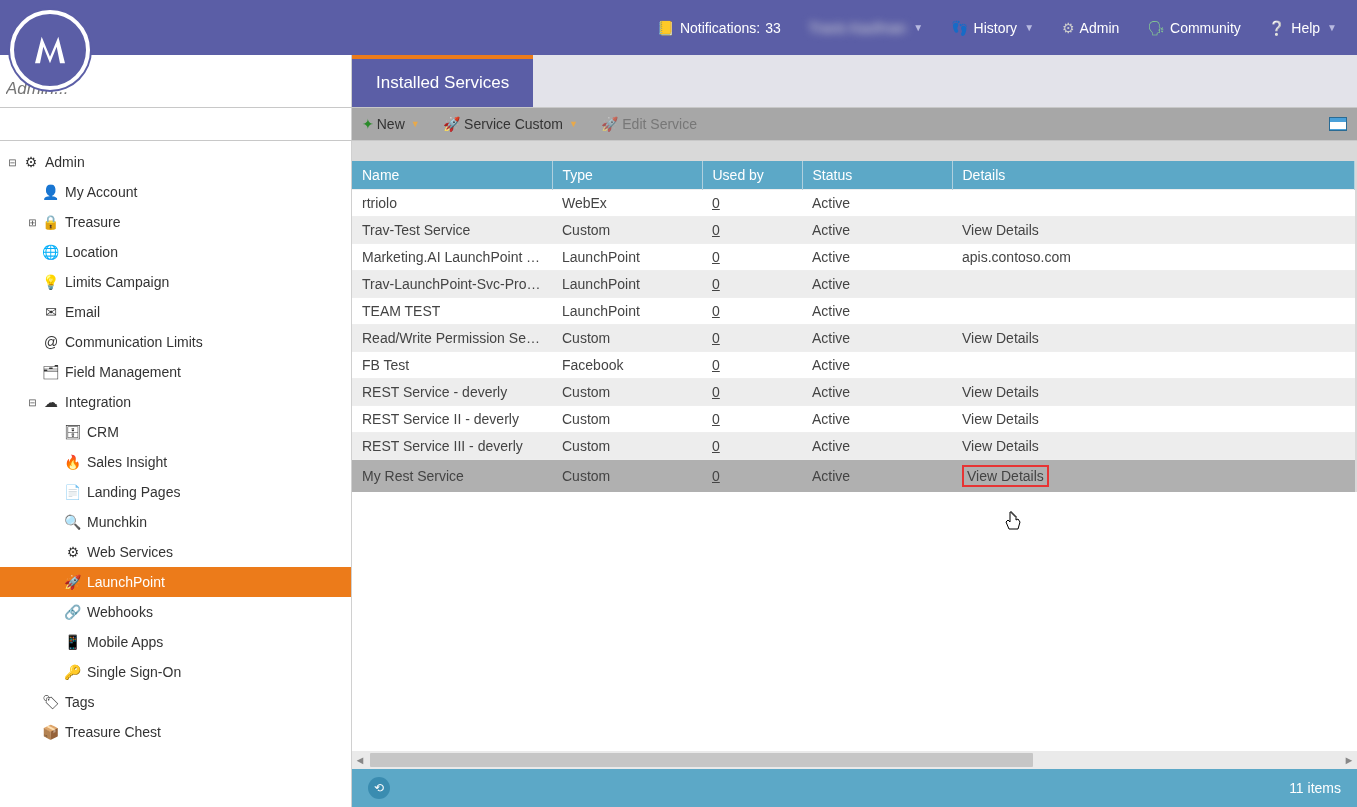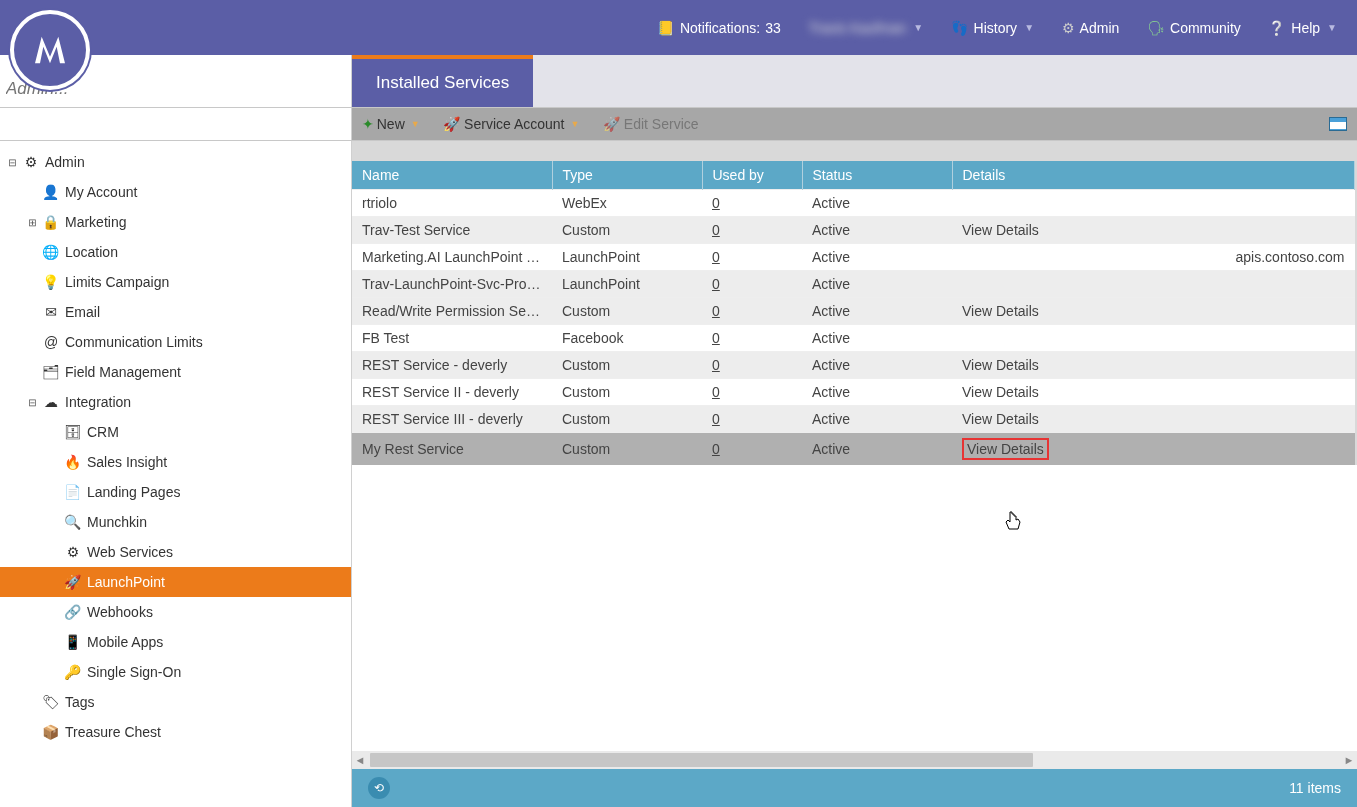--- a/index.html
+++ b/index.html
@@ -121,21 +121,21 @@
 <div class="toolbar-row">
   <div class="tool-left"></div>
   <div class="tool-right">
     <div class="tool-btn">
       <span style="color:#2a8a2a">✦</span>
       <span>New</span>
       <span class="caret-sm">▼</span>
     </div>
     <div class="tool-btn">
       <span>🚀</span>
-      <span>Service Account</span>
+      <span>Service Custom</span>
       <span class="caret-sm">▼</span>
     </div>
     <div class="tool-btn disabled">
       <span style="opacity:.6">🚀</span>
       <span>Edit Service</span>
     </div>
     <div class="tool-spacer"></div>
     <div class="panel-icon"></div>
   </div>
 </div>
@@ -149,21 +149,21 @@
     </div>
     <div id="sidebar-items">
         <div class="tree-item lv1">
           <span class="tree-toggle"></span>
           <span class="tree-icon">👤</span>
           <span>My Account</span>
         </div>
         <div class="tree-item lv1">
           <span class="tree-toggle">⊞</span>
           <span class="tree-icon">🔒</span>
-          <span>Marketing</span>
+          <span>Treasure</span>
         </div>
         <div class="tree-item lv1">
           <span class="tree-toggle"></span>
           <span class="tree-icon">🌐</span>
           <span>Location</span>
         </div>
         <div class="tree-item lv1">
           <span class="tree-toggle"></span>
           <span class="tree-icon">💡</span>
           <span>Limits Campaign</span>
@@ -278,24 +278,31 @@
               <td>Custom</td>
               <td><span class="used-link">0</span></td>
               <td>Active</td>
               <td><span class="details-link">View Details</span></td>
             </tr>
             <tr class="odd">
               <td>Marketing.AI LaunchPoint Te...</td>
               <td>LaunchPoint</td>
               <td><span class="used-link">0</span></td>
               <td>Active</td>
-              <td style="text-align: right;">apis.contoso.com</td>
+              <td style="text-align: left;">apis.contoso.com</td>
             </tr>
             <tr class="even">
               <td>Trav-LaunchPoint-Svc-Prog-I...</td>
+              <td>LaunchPoint</td>
+              <td><span class="used-link">0</span></td>
+              <td>Active</td>
+              <td></td>
+            </tr>
+            <tr class="odd">
+              <td>TEAM TEST</td>
               <td>LaunchPoint</td>
               <td><span class="used-link">0</span></td>
               <td>Active</td>
               <td></td>
             </tr>
             <tr class="even">
               <td>Read/Write Permission Servi...</td>
               <td>Custom</td>
               <td><span class="used-link">0</span></td>
               <td>Active</td>

